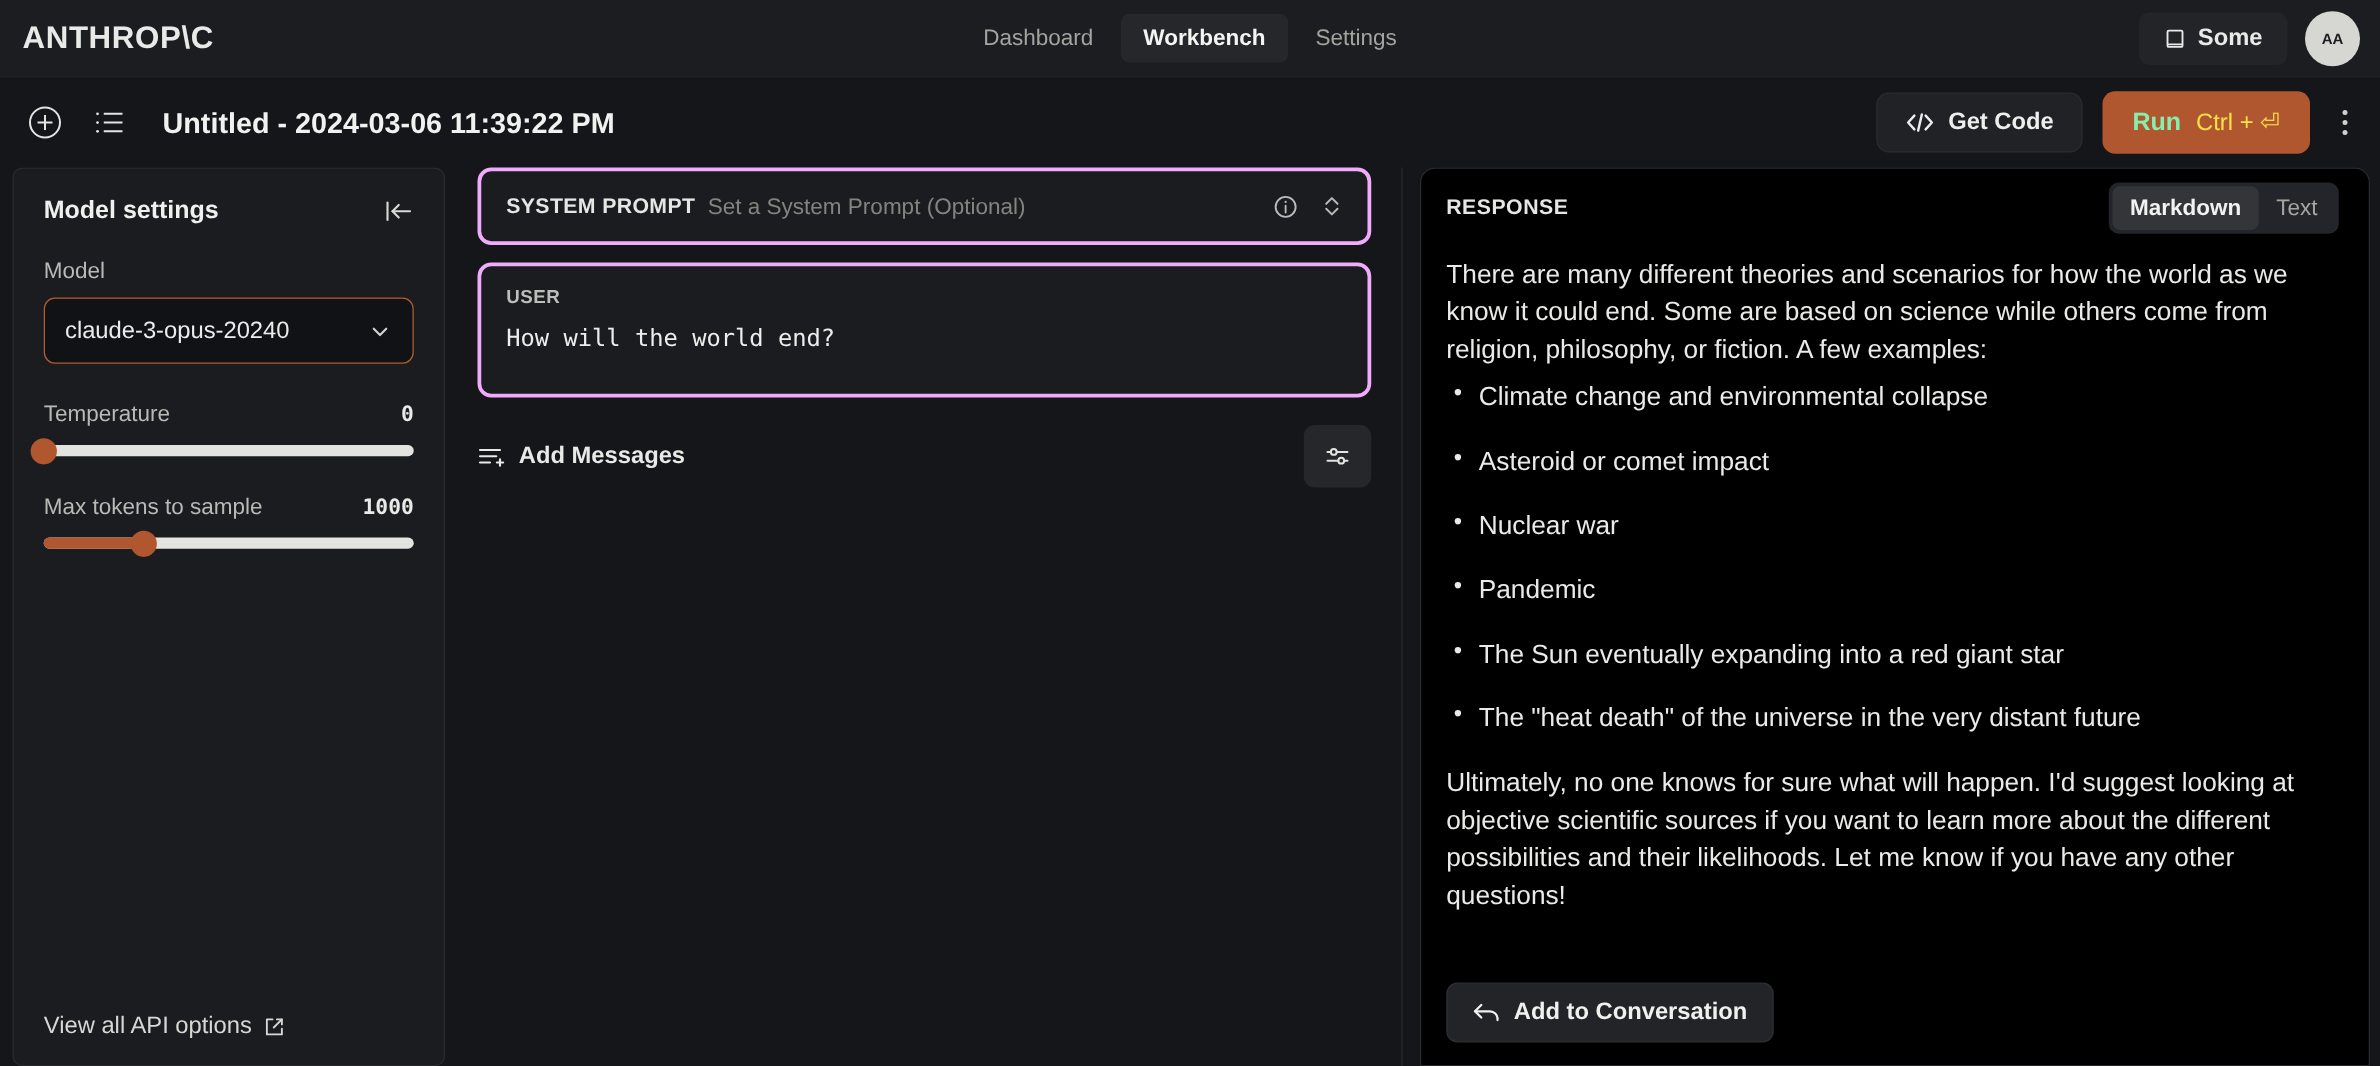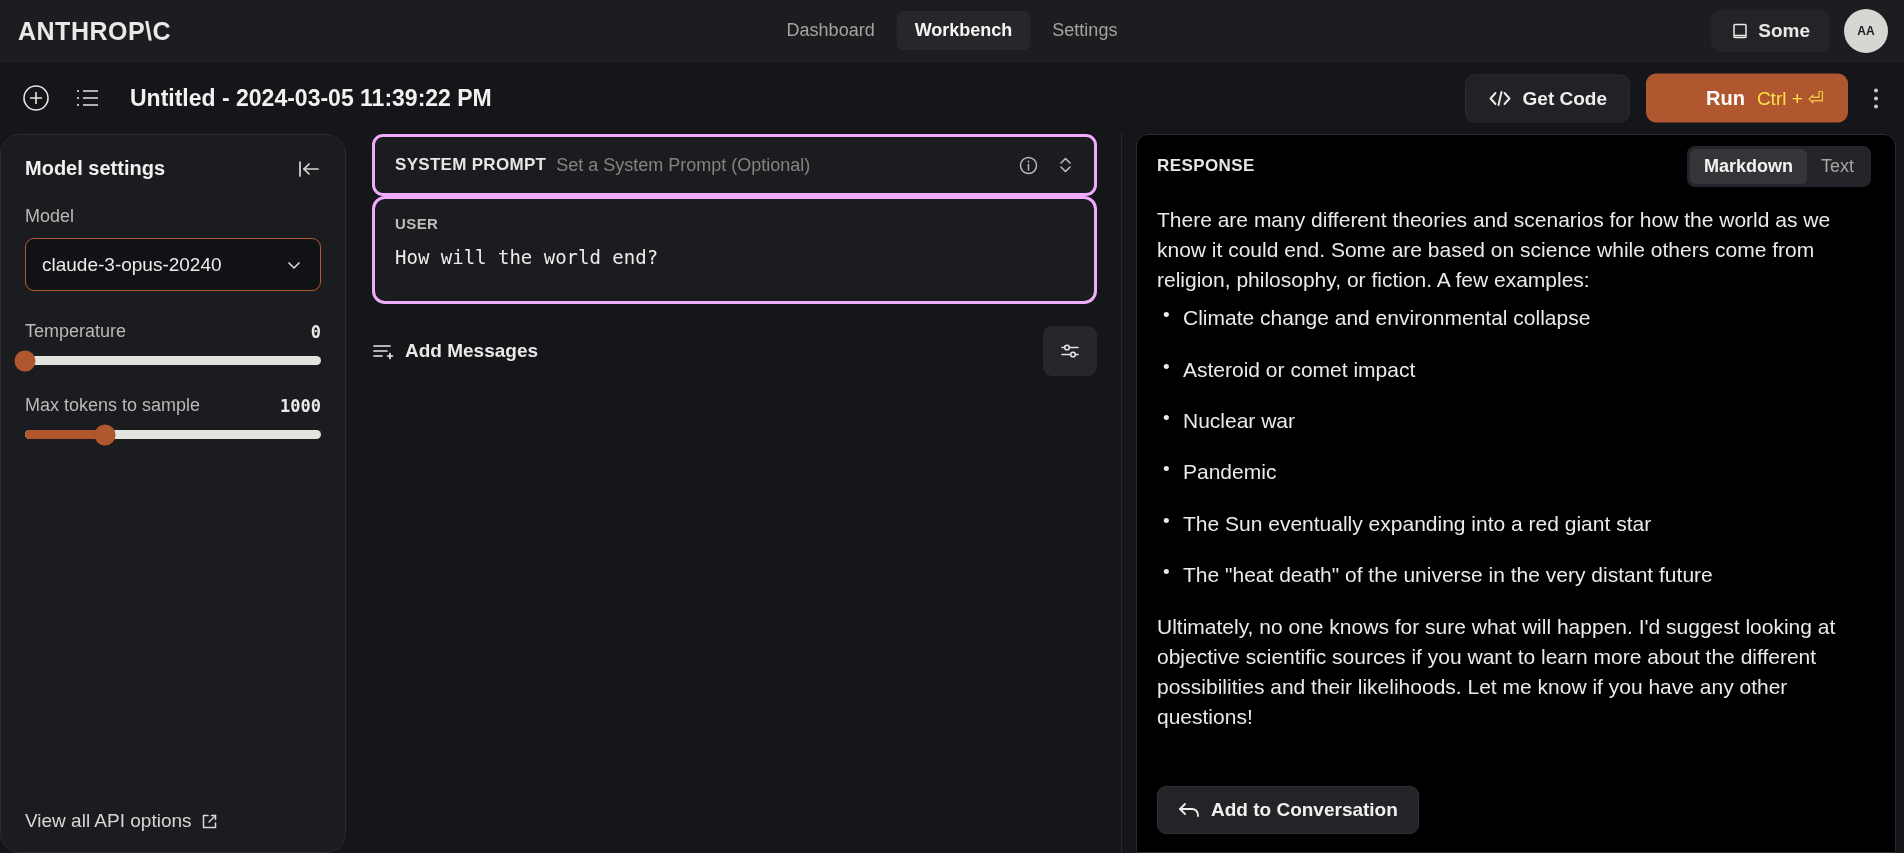--- a/index.html
+++ b/index.html
@@ -76,38 +76,38 @@
     display: flex; align-items: center; gap: 11px;
     background: #212226; border: 1px solid #2b2c30;
     border-radius: 10px; padding: 12px 22px;
     color: #eeeeec; font-size: 19px; font-weight: 700; cursor: pointer;
   }
   .runbtn {
     display: flex; align-items: center; gap: 12px;
     background: #b05730; border-radius: 10px;
     padding: 13px 24px; cursor: pointer;
   }
-  .runbtn .lbl { color: #ffffff; font-size: 20px; font-weight: 700; margin-left: 36px; }
+  .runbtn .lbl { color: #86efac; font-size: 20px; font-weight: 700; }
   .runbtn .kbd { color: #fde047; font-size: 19px; }
   .kebab { display:flex; flex-direction:column; gap:4px; padding: 8px 10px; cursor:pointer; }
   .kebab i { width: 4px; height: 4px; border-radius: 50%; background: #cfcfcc; display:block; }
 
   
   .main {
     display: flex; gap: 0;
     height: calc(853px - 62px - 72px);
     padding: 0 0 0 0;
   }
 
   
   .sidebar {
-    width: 346px; margin-right: 14px;
+    width: 346px; margin-left: 10px; margin-right: 14px;
     background: #1b1c20;
     border: 1px solid #2a2b2f;
-    border-radius: 20px;
+    border-radius: 8px;
     padding: 22px 24px 20px 24px;
     display: flex; flex-direction: column;
   }
   .sb-head { display:flex; align-items:center; justify-content: space-between; margin-bottom: 26px; }
   .sb-title { font-size: 20px; font-weight: 700; color: #f0f0ee; }
   .collapse-ic { cursor: pointer; color: #d8d8d5; display:flex; }
   .fieldlabel { font-size: 18px; color: #b9b9b5; margin-bottom: 11px; }
   .select {
     position: relative;
     height: 53px; border: 1px solid #b25c33; border-radius: 9px;
@@ -150,21 +150,21 @@
     background: #1b1c20; border: 3px solid #f0abfc;
     border-radius: 11px;
   }
   .sysprompt {
     height: 62px; display:flex; align-items:center;
     padding: 0 20px; gap: 10px; cursor: text;
   }
   .sp-label { font-size: 17px; font-weight:700; color: #e6e6e4; letter-spacing: .3px; }
   .sp-ph { font-size: 18px; color: #84847f; }
   .sp-actions { margin-left:auto; display:flex; align-items:center; gap: 18px; }
-  .userbox { padding: 16px 20px 22px 20px; min-height: 108px; border-radius: 13px; }
+  .userbox { margin-top: 14px; padding: 16px 20px 22px 20px; min-height: 108px; }
   .u-label { font-size: 15px; font-weight:700; color: #bdbdb9; letter-spacing:.4px; margin-bottom: 14px; }
   .u-text { font-size: 19px; color: #ededeb; font-family: "DejaVu Sans Mono", monospace; }
   .addrow {
     margin-top: 22px; display:flex; align-items:center; justify-content: space-between;
   }
   .addmsg { display:flex; align-items:center; gap: 11px; cursor: pointer; color:#e9e9e7; font-size:19px; font-weight:700; }
   .sliderbtn {
     width: 54px; height: 50px; background: #26272b; border-radius: 9px;
     display:flex; align-items:center; justify-content:center; cursor:pointer;
   }
@@ -237,21 +237,21 @@
       </svg>
     </div>
     <div class="iconbtn">
       <svg width="26" height="22" viewBox="0 0 26 22" fill="none" stroke="#e4e4e1" stroke-width="1.7">
         <path d="M8 4h15M8 11h15M8 18h15"></path>
         <circle cx="3" cy="4" r="1.1" fill="#e4e4e1" stroke="none"></circle>
         <circle cx="3" cy="11" r="1.1" fill="#e4e4e1" stroke="none"></circle>
         <circle cx="3" cy="18" r="1.1" fill="#e4e4e1" stroke="none"></circle>
       </svg>
     </div>
-    <div class="doc-title">Untitled - 2024-03-05 11:39:22 PM</div>
+    <div class="doc-title">Untitled - 2024-03-06 11:39:22 PM</div>
   </div>
 
   <div class="tb-right">
     <div class="getcode">
       <span>
         <svg width="24" height="18" viewBox="0 0 24 18" fill="none" stroke="#eeeeec" stroke-width="1.9" stroke-linecap="round" stroke-linejoin="round">
           <path d="M7.5 3.5L2.5 9l5 5.5"></path>
           <path d="M16.5 3.5L21.5 9l-5 5.5"></path>
           <path d="M13.5 2.5l-3 13"></path>
         </svg>

